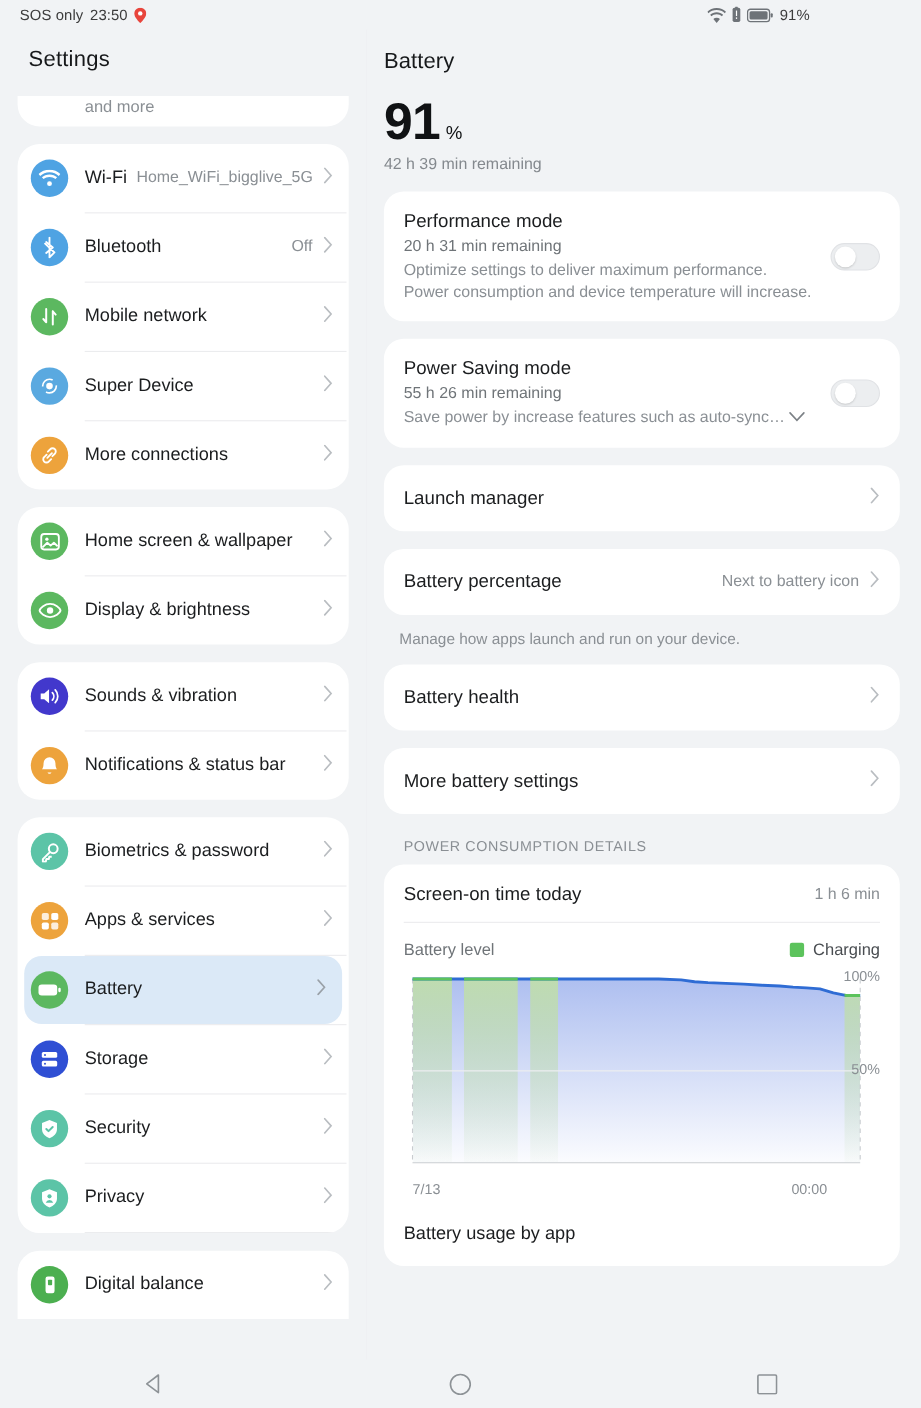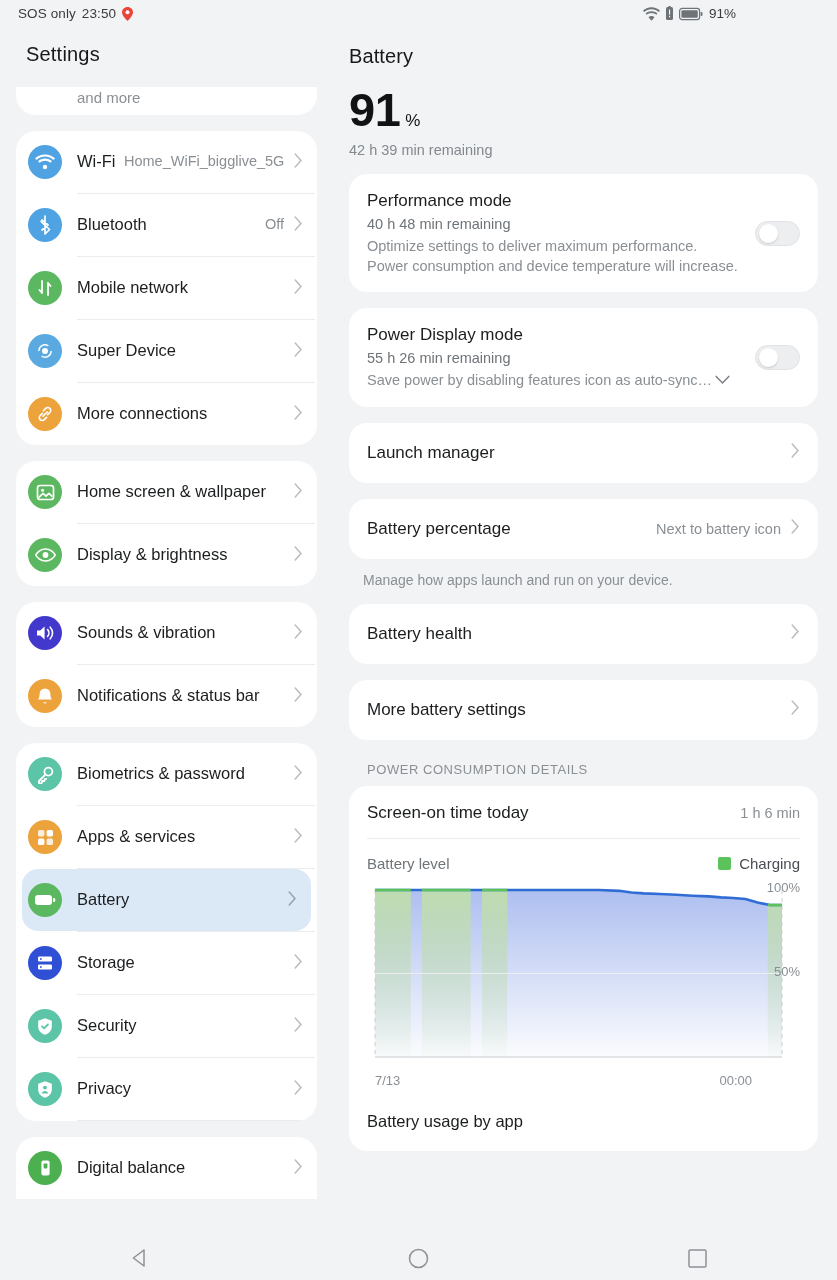--- a/index.html
+++ b/index.html
@@ -425,36 +425,36 @@
     <div class="pct-wrap">
       <span class="pct-num">91</span>
       <span class="pct-sign">%</span>
     </div>
     <div class="pct-sub">42 h 39 min remaining</div>
 
     <div class="mcard">
       <div class="mcard-pad mc-flex">
         <div class="mc-left">
           <div class="mc-title">Performance mode</div>
-          <div class="mc-sub">40 h 48 min remaining</div>
+          <div class="mc-sub">20 h 31 min remaining</div>
           <div class="mc-desc">Optimize settings to deliver maximum performance. Power consumption and device temperature will increase.</div>
         </div>
         <div class="toggle">
             <span class="knob"></span>
           </div>
       </div>
     </div>
 
     <div class="mcard">
       <div class="mcard-pad mc-flex">
         <div class="mc-left">
-          <div class="mc-title">Power Display mode</div>
+          <div class="mc-title">Power Saving mode</div>
           <div class="mc-sub">55 h 26 min remaining</div>
           <div class="mc-desc mc-flex" style="align-items:flex-end;max-width:405px">
-            <span>Save power by disabling features icon as auto-sync…</span>
+            <span>Save power by increase features such as auto-sync…</span>
             <span style="margin-left:3px;flex:0 0 auto">
               <svg width="15" height="10" viewBox="0 0 15 10">
                   <path d="M1.2 1.4L7.5 8l6.3-6.6" fill="none" stroke="#7c8186" stroke-width="1.5" stroke-linecap="round"></path>
                 </svg>
             </span>
           </div>
         </div>
         <div class="toggle">
             <span class="knob"></span>
           </div>

